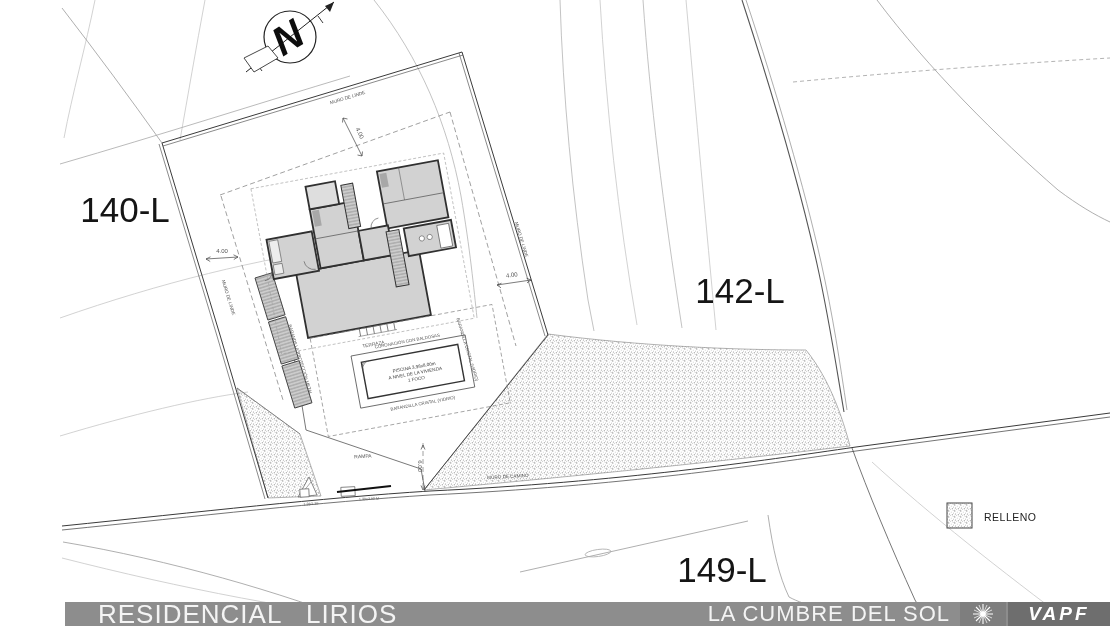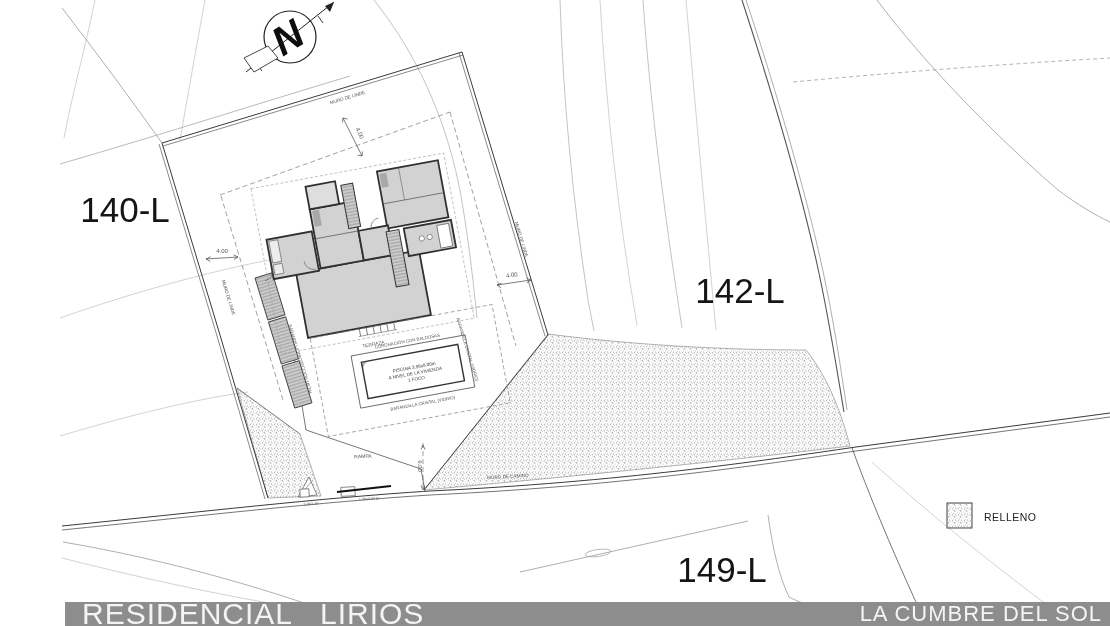--- a/index.html
+++ b/index.html
@@ -2,21 +2,21 @@
 <html><head>
 <meta charset="utf-8">
 <style>
   html,body{margin:0;padding:0;background:#e8e8e8;}
   .canvas{position:relative;width:1110px;height:626px;background:#ffffff;overflow:hidden;
           font-family:"Liberation Sans",sans-serif;}
   .plan-svg{position:absolute;left:0;top:0;}
   
   .footer{position:absolute;left:65px;right:0;top:602px;height:24px;background:#8d8d8d;
           display:flex;align-items:center;}
-  .f-res{margin-left:17px;font-size:30px;color:#f4f4f4;white-space:pre;letter-spacing:1px;line-height:24px;}
+  .f-res{margin-left:33px;font-size:26px;color:#f4f4f4;white-space:pre;letter-spacing:1px;line-height:24px;}
   .f-cum{margin-left:auto;margin-right:8px;font-size:22px;color:#f4f4f4;letter-spacing:1px;line-height:24px;}
   .brand{display:flex;height:24px;}
   .sun-box{width:46px;height:24px;background:#7e7e7e;margin-left:2px;}
   .vapf-box{width:102px;height:24px;background:#6e6e6e;margin-left:2px;display:flex;
             align-items:center;justify-content:center;}
   .vapf-box span{color:#ffffff;font-weight:bold;font-style:italic;font-size:19px;letter-spacing:3px;}
   text{font-family:"Liberation Sans",sans-serif;}
   .parcel{font-size:35px;fill:#151515;}
   .tiny{fill:#555;}
 </style>
@@ -203,15 +203,31 @@
 
   <g>
     <rect x="947" y="503" width="25" height="25" fill="url(#stipple)" stroke="#444" stroke-width="1"></rect>
     <text x="984" y="521" font-size="10.5" fill="#222" letter-spacing="0.5">RELLENO</text>
   </g>
 </svg>
 
 <div class="footer">
   <span class="f-res">RESIDENCIAL   LIRIOS</span>
   <span class="f-cum">LA CUMBRE DEL SOL</span>
+  <div class="brand">
+    <div class="sun-box">
+      <svg width="46" height="24" viewBox="0 0 46 24">
+        <g stroke="#ffffff" stroke-width="1.1">
+          <path d="M23,12 L23,2 M23,12 L23,22 M23,12 L13,12 M23,12 L33,12"></path>
+          <path d="M23,12 L16,5 M23,12 L30,19 M23,12 L16,19 M23,12 L30,5"></path>
+          <path d="M23,12 L19,3 M23,12 L27,21 M23,12 L14,8 M23,12 L32,16" stroke-width="0.7"></path>
+          <path d="M23,12 L14,16 M23,12 L32,8 M23,12 L19,21 M23,12 L27,3" stroke-width="0.7"></path>
+        </g>
+        <circle cx="23" cy="12" r="2.8" fill="#ffffff"></circle>
+      </svg>
+    </div>
+    <div class="vapf-box">
+      <span>VAPF</span>
+    </div>
+  </div>
 </div>
 
 </div>
 
 </body></html>

